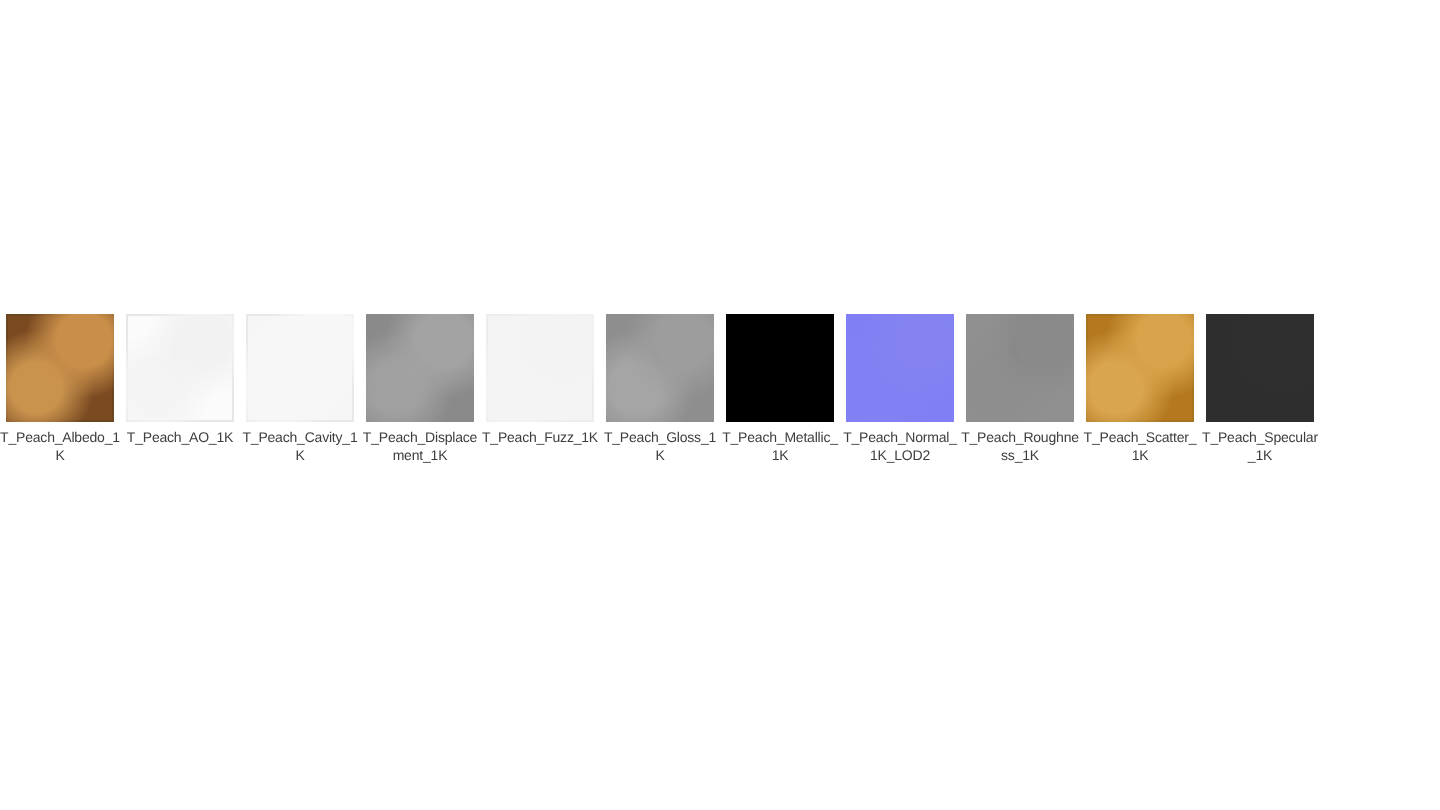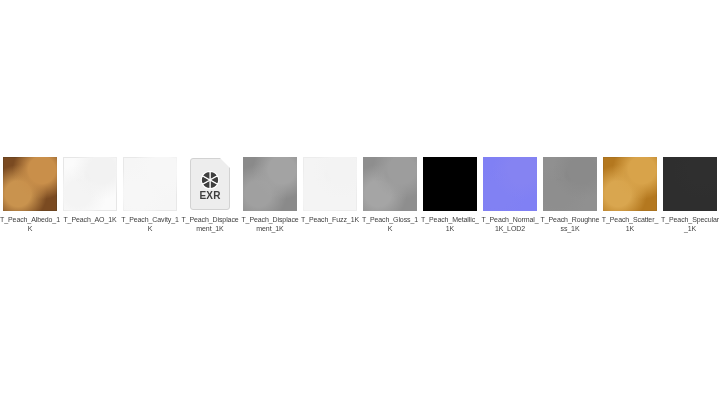--- a/index.html
+++ b/index.html
@@ -146,40 +146,20 @@
     <div class="asset-tile">
       <div class="thumb-wrap">
         <div class="thumb" style="background: rgb(246, 246, 246); box-shadow: rgb(232, 232, 232) 0px 0px 0px 1px inset;">
           <div class="peach-blobs" style="background: radial-gradient(circle at 72% 24%, rgb(247, 247, 247) 0%, rgb(247, 247, 247) 24%, rgba(0, 0, 0, 0) 52%), radial-gradient(circle at 28% 68%, rgb(247, 247, 247) 0%, rgb(247, 247, 247) 24%, rgba(0, 0, 0, 0) 54%), radial-gradient(circle at 78% 20%, rgb(237, 237, 237) 0%, rgba(0, 0, 0, 0) 7%), radial-gradient(circle at 24% 74%, rgb(237, 237, 237) 0%, rgba(0, 0, 0, 0) 7%), radial-gradient(at 50% 34%, rgb(240, 240, 240) 0%, rgba(0, 0, 0, 0) 17%), radial-gradient(at 30% 46%, rgb(240, 240, 240) 0%, rgba(0, 0, 0, 0) 9%);"></div>
         </div>
       </div>
       <div class="asset-label">T_Peach_Cavity_1K</div>
     </div>
     <div class="asset-tile">
       <div class="thumb-wrap">
-        <div class="exr-doc">
-          <div class="page" style="background: rgb(237, 237, 237);"></div>
-          <div class="fold"></div>
-          <div class="aperture"><svg width="20" height="20" viewBox="0 0 24 24">
-              <g fill="#3f3f3f">
-                <path d="M12 12 L12 1.6 A10.4 10.4 0 0 1 21 6.8 Z" transform="rotate(0 12 12)" stroke="#ffffff" stroke-width="1.4" stroke-linejoin="round"></path>
-                <path d="M12 12 L12 1.6 A10.4 10.4 0 0 1 21 6.8 Z" transform="rotate(60 12 12)" stroke="#ffffff" stroke-width="1.4" stroke-linejoin="round"></path>
-                <path d="M12 12 L12 1.6 A10.4 10.4 0 0 1 21 6.8 Z" transform="rotate(120 12 12)" stroke="#ffffff" stroke-width="1.4" stroke-linejoin="round"></path>
-                <path d="M12 12 L12 1.6 A10.4 10.4 0 0 1 21 6.8 Z" transform="rotate(180 12 12)" stroke="#ffffff" stroke-width="1.4" stroke-linejoin="round"></path>
-                <path d="M12 12 L12 1.6 A10.4 10.4 0 0 1 21 6.8 Z" transform="rotate(240 12 12)" stroke="#ffffff" stroke-width="1.4" stroke-linejoin="round"></path>
-                <path d="M12 12 L12 1.6 A10.4 10.4 0 0 1 21 6.8 Z" transform="rotate(300 12 12)" stroke="#ffffff" stroke-width="1.4" stroke-linejoin="round"></path>
-              </g>
-            </svg></div>
-          <div class="exr-text">EXR</div>
-        </div>
-      </div>
-      <div class="asset-label">T_Peach_Displacement_1K</div>
-    </div>
-    <div class="asset-tile">
-      <div class="thumb-wrap">
         <div class="thumb" style="background: rgb(138, 138, 138); box-shadow: rgb(138, 138, 138) 0px 0px 0px 1px inset;">
           <div class="peach-blobs" style="background: radial-gradient(circle at 72% 24%, rgb(163, 163, 163) 0%, rgb(163, 163, 163) 24%, rgba(0, 0, 0, 0) 52%), radial-gradient(circle at 28% 68%, rgb(160, 160, 160) 0%, rgb(160, 160, 160) 24%, rgba(0, 0, 0, 0) 54%), radial-gradient(circle at 78% 20%, rgb(109, 109, 109) 0%, rgba(0, 0, 0, 0) 7%), radial-gradient(circle at 24% 74%, rgb(109, 109, 109) 0%, rgba(0, 0, 0, 0) 7%), radial-gradient(at 50% 34%, rgb(120, 120, 120) 0%, rgba(0, 0, 0, 0) 17%), radial-gradient(at 30% 46%, rgb(120, 120, 120) 0%, rgba(0, 0, 0, 0) 9%);"></div>
         </div>
       </div>
       <div class="asset-label">T_Peach_Displacement_1K</div>
     </div>
     <div class="asset-tile">
       <div class="thumb-wrap">
         <div class="thumb" style="background: rgb(244, 244, 244); box-shadow: rgb(236, 236, 236) 0px 0px 0px 1px inset;">
           <div class="peach-blobs" style="background: radial-gradient(circle at 72% 24%, rgb(243, 243, 243) 0%, rgb(243, 243, 243) 24%, rgba(0, 0, 0, 0) 52%), radial-gradient(circle at 28% 68%, rgb(244, 244, 244) 0%, rgb(244, 244, 244) 24%, rgba(0, 0, 0, 0) 54%), radial-gradient(circle at 78% 20%, rgb(154, 154, 154) 0%, rgba(0, 0, 0, 0) 7%), radial-gradient(circle at 24% 74%, rgb(154, 154, 154) 0%, rgba(0, 0, 0, 0) 7%), radial-gradient(at 50% 34%, rgb(216, 216, 216) 0%, rgba(0, 0, 0, 0) 17%), radial-gradient(at 30% 46%, rgb(216, 216, 216) 0%, rgba(0, 0, 0, 0) 9%);"></div>

